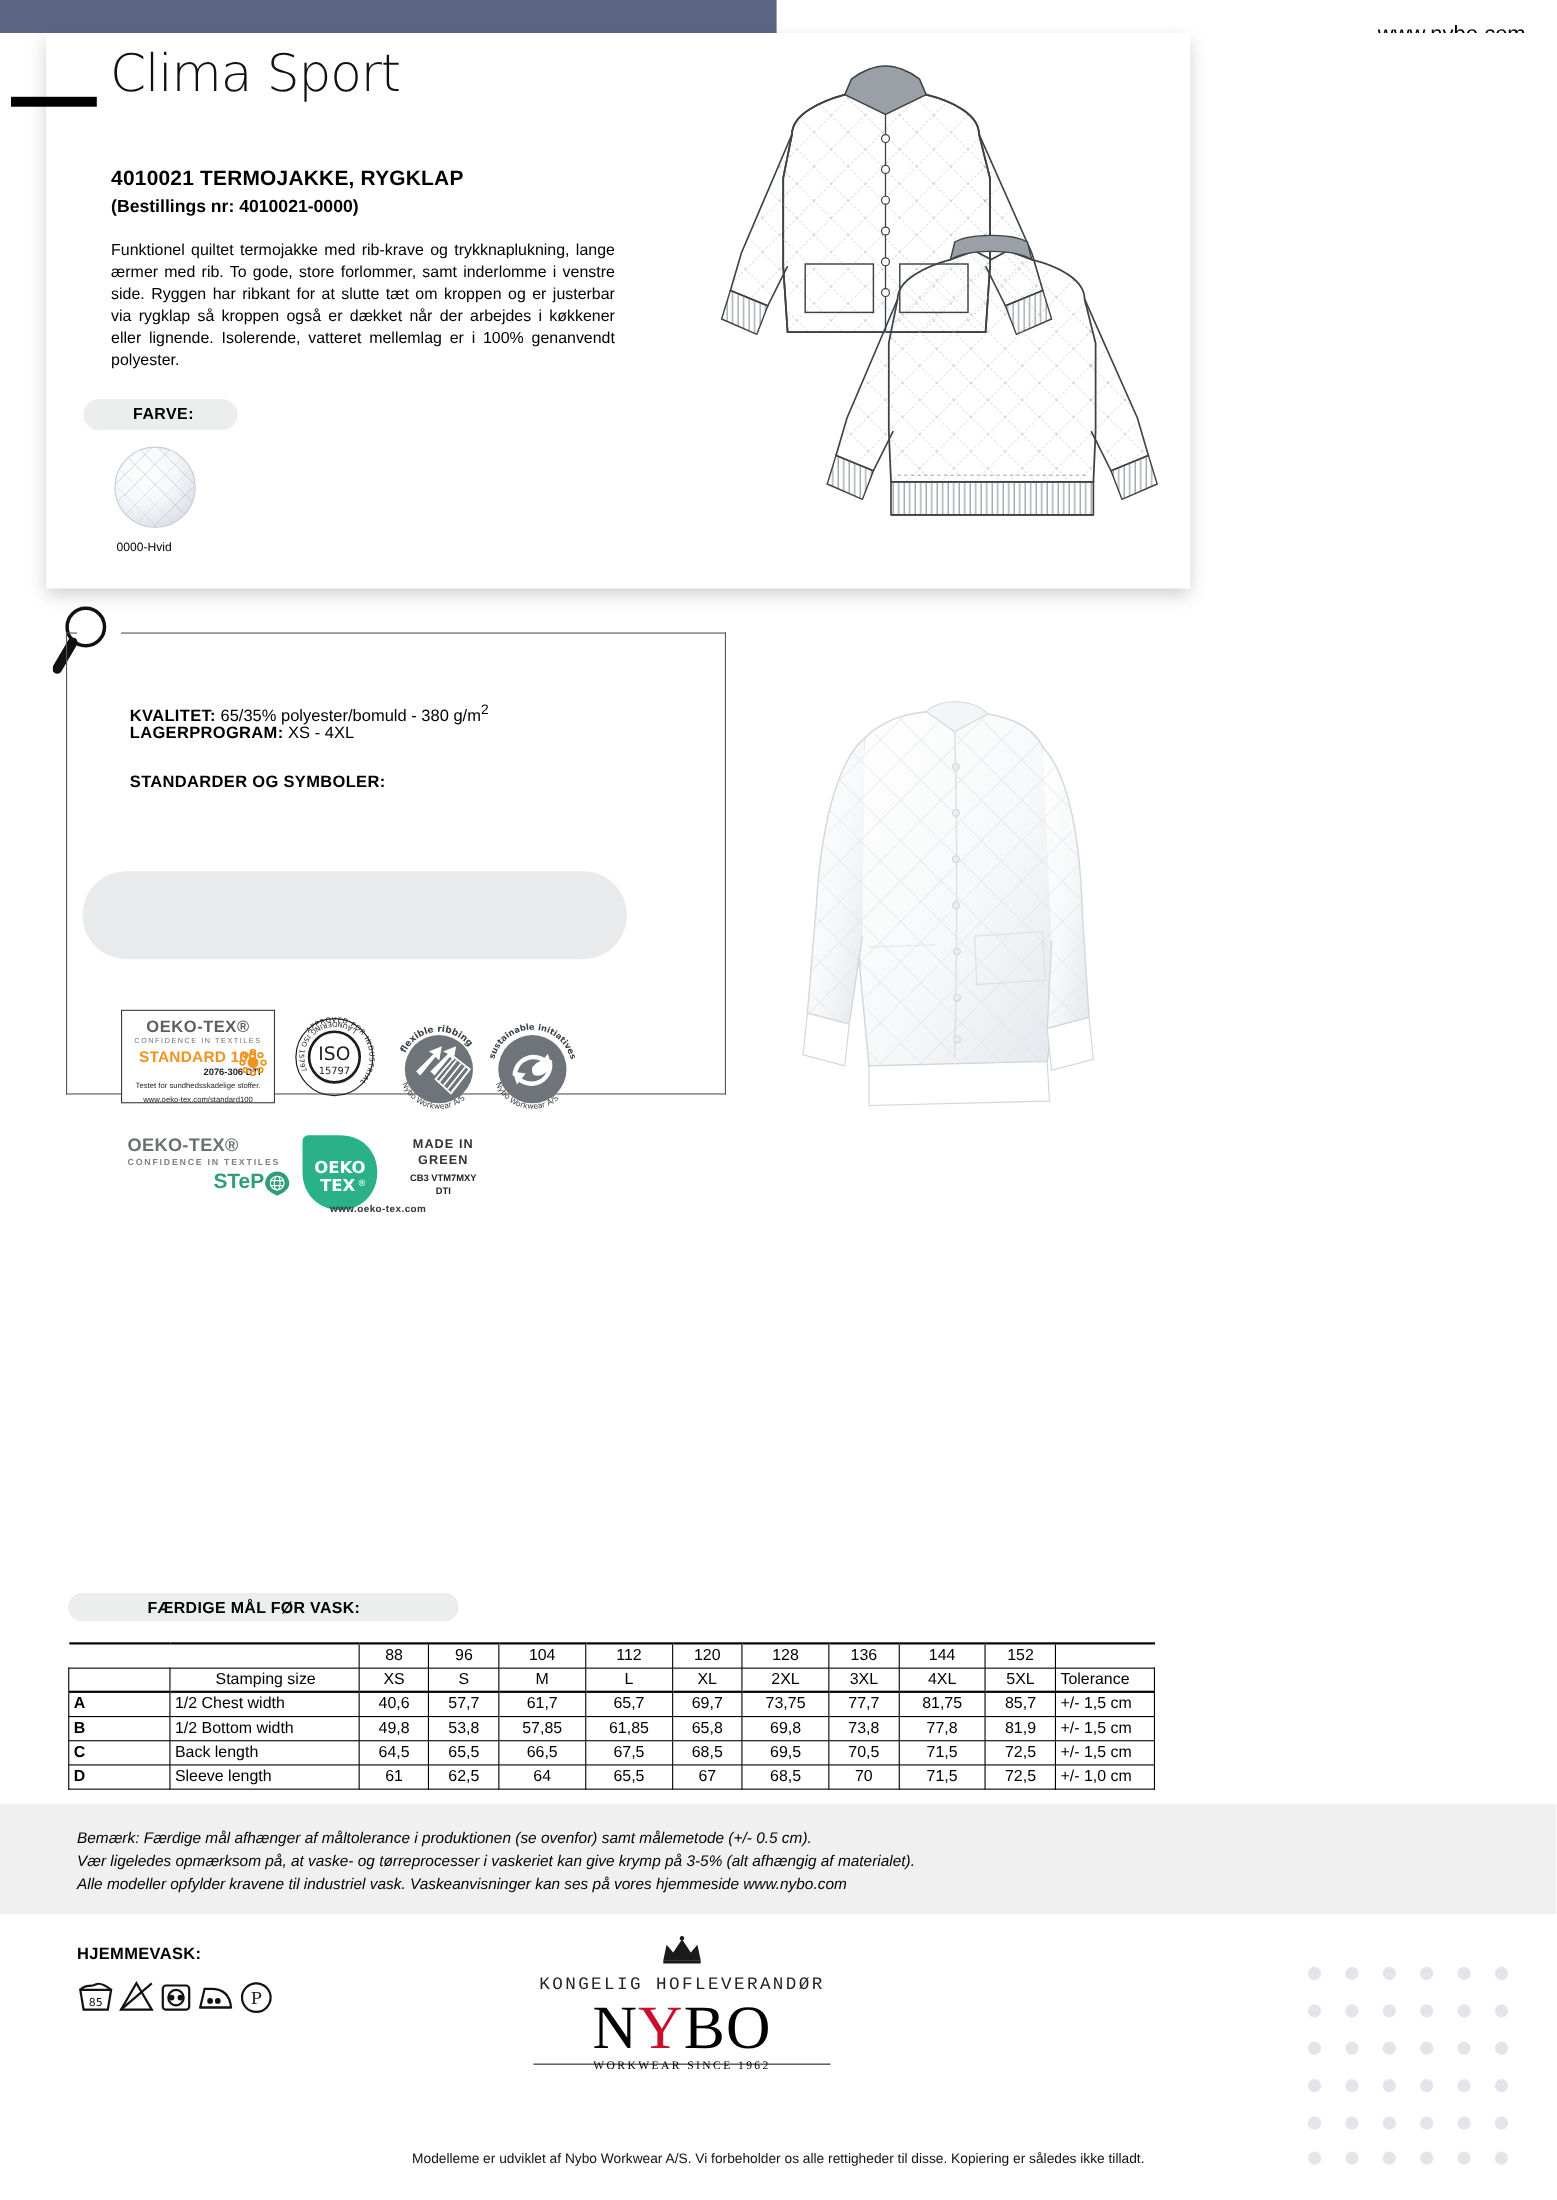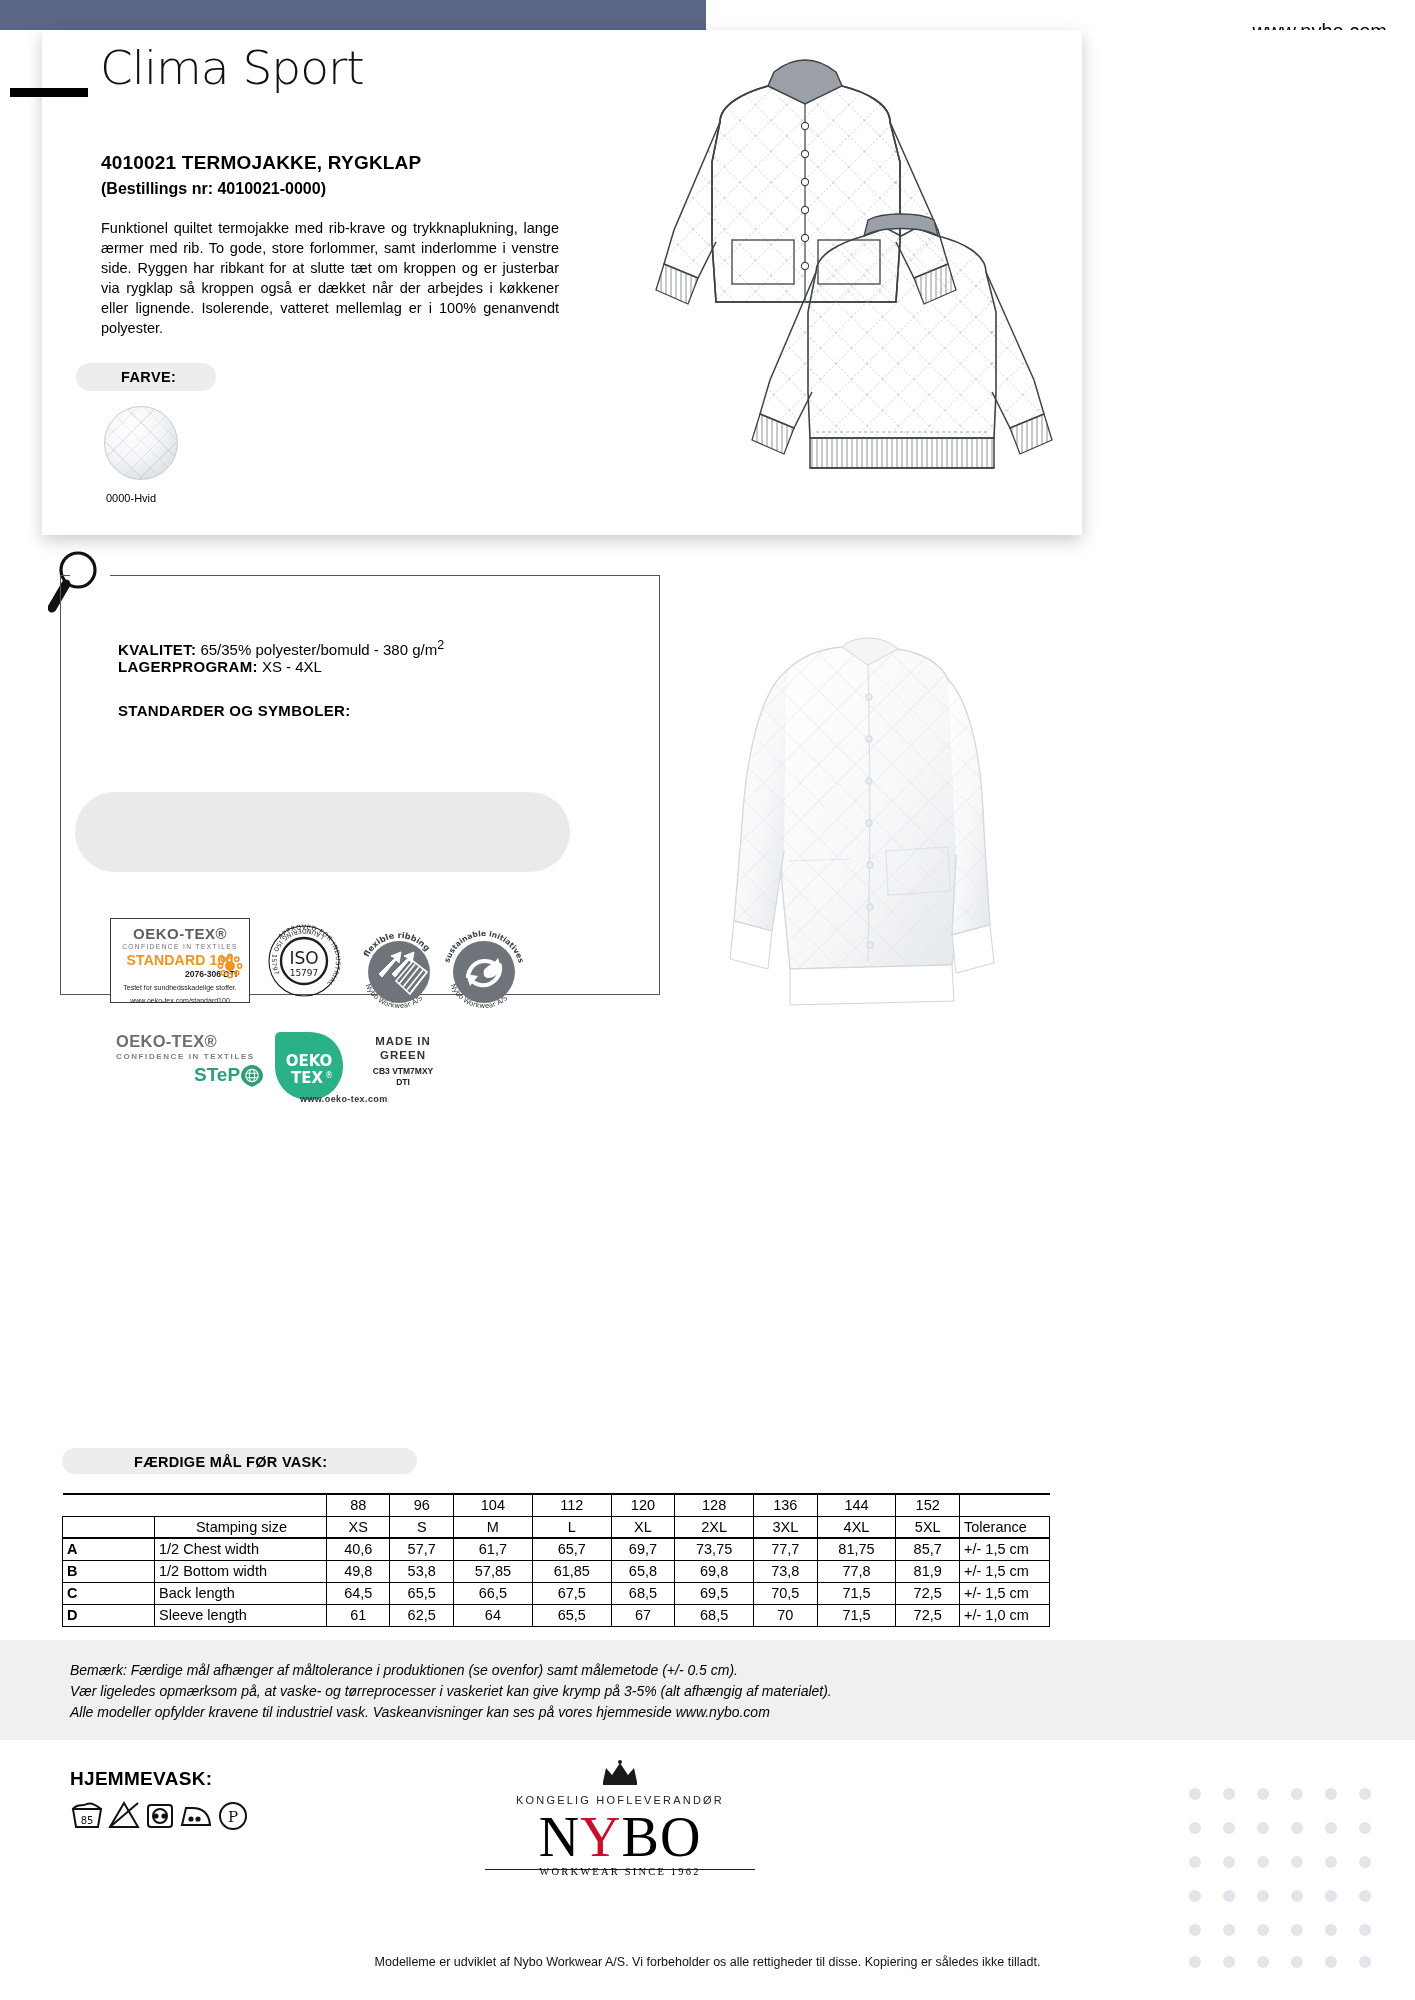--- a/index.html
+++ b/index.html
@@ -132,28 +132,28 @@
   table.meas tr.sizerow td { border-top:2px solid #000; }
   table.meas tr.stamp td { border-bottom:2px solid #000; }
   table.meas td.blank { border:none; }
 
   .note {
     position:absolute; left:70px; top:1660px; width:1000px;
     font-size:14px; font-style:italic; line-height:21px;
   }
   .note-band { position:absolute; left:0px; top:1640px; width:1415px; height:100px; background:#f0f0f0; }
 
-  .hjem { position:absolute; left:70px; top:1768px; font-size:19px; font-weight:bold; letter-spacing:.3px;}
+  .hjem { position:absolute; left:70px; top:1768px; font-size:15px; font-weight:bold; letter-spacing:.3px;}
   .wash-icons { position:absolute; left:70px; top:1795px; width:190px; height:42px;}
 
   .dotgrid { position:absolute; right:24px; top:1780px; width:210px; height:190px; }
 
   .logo-wrap { position:absolute; left:470px; top:1760px; width:300px; height:160px; text-align:center;}
   .crown { width:40px; height:26px; }
-  .kgl { font-size:11px; letter-spacing:2.2px; color:#222; margin-top:4px; font-family:Liberation Sans, sans-serif; }
+  .kgl { font-size:16px; letter-spacing:2.2px; color:#222; margin-top:4px; font-family:Liberation Mono, monospace; }
   .nybo { font-size:56px; font-family:"Liberation Serif", serif; letter-spacing:1px; line-height:58px; margin-top:2px;}
   .nybo .acc { color:#c8102e; }
   .nybo-sub { font-size:10.5px; letter-spacing:2.2px; font-family:"Liberation Serif", serif; margin-top:-4px;}
   .nybo-rule { width:270px; height:1px; background:#222; margin:3px auto 0 auto;}
 
   .footer-note { position:absolute; left:0; top:1955px; width:1415px; text-align:center; font-size:12.5px; color:#111;}
 </style>
 </head>
 <body>
 

